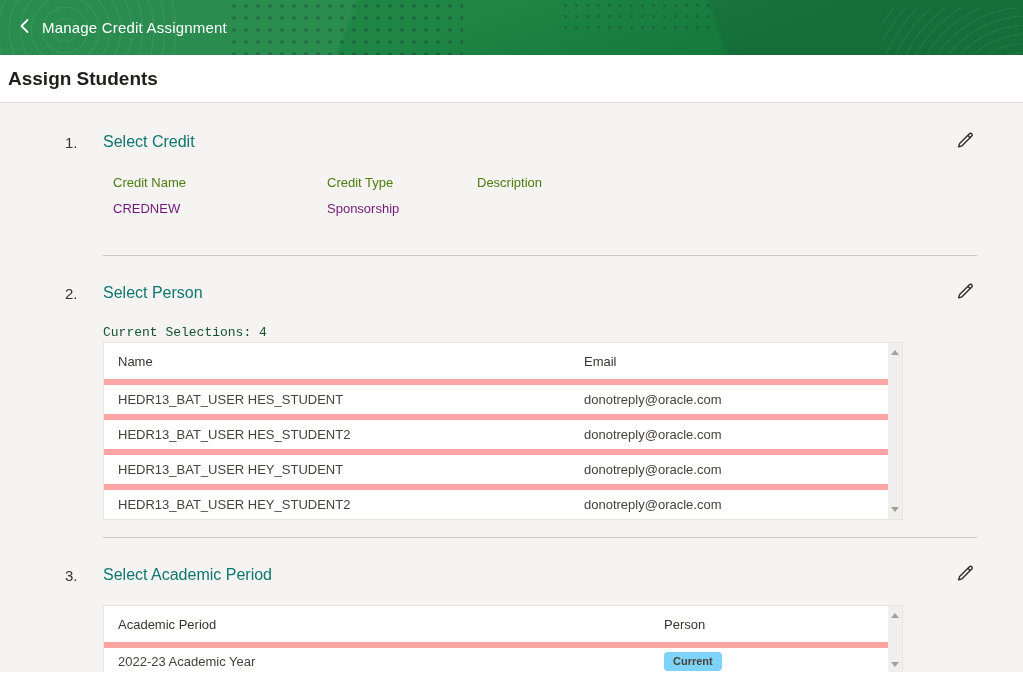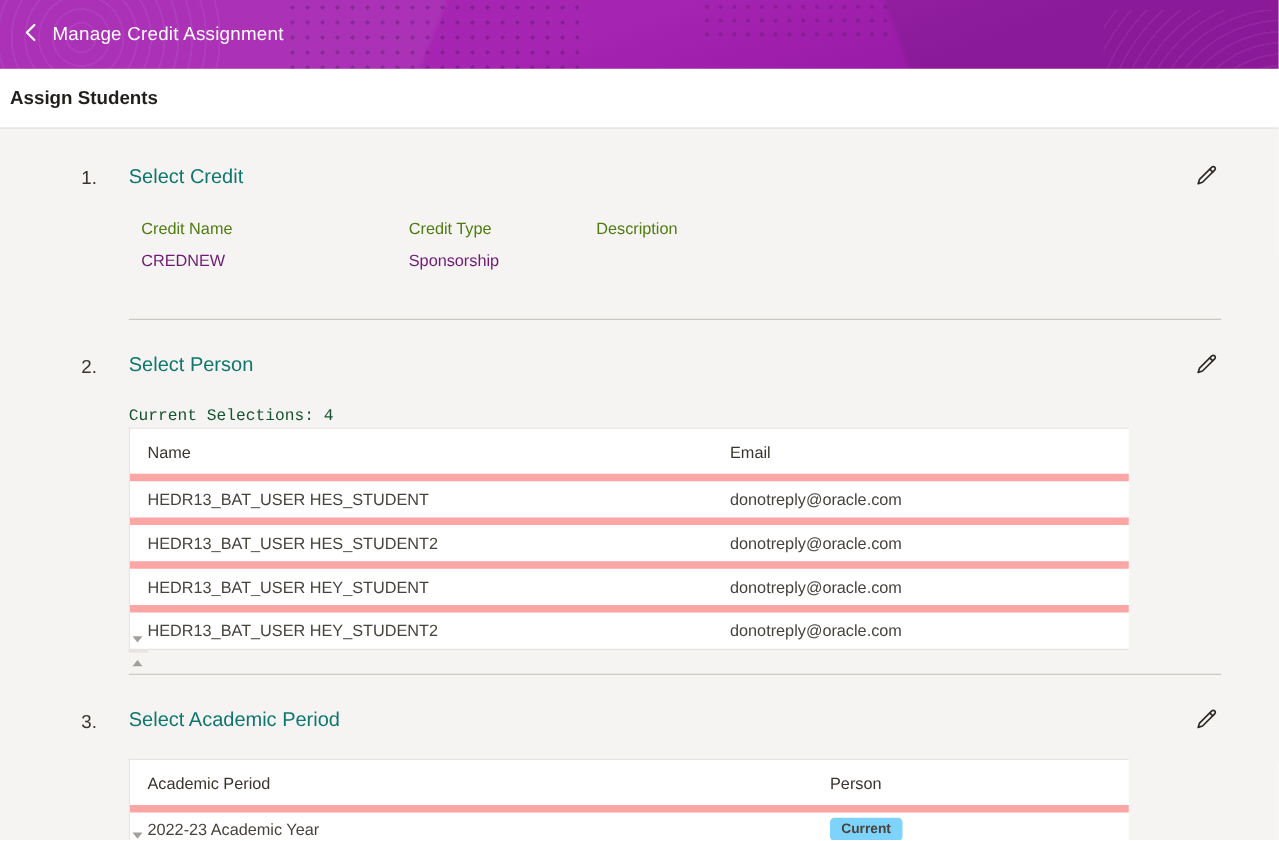--- a/index.html
+++ b/index.html
@@ -1,20 +1,20 @@
 <!DOCTYPE html>
 <html><head>
 <meta charset="utf-8">
 <style>
   * { margin:0; padding:0; box-sizing:border-box; }
   html,body { width:1023px; height:673px; overflow:hidden;
     font-family:"Liberation Sans","DejaVu Sans",sans-serif; background:#fff; }
 
   
-  .banner { position:relative; height:55px; background-color:#a21caf; overflow:hidden;
+  .banner { position:relative; height:55px; background-color:#15803d; overflow:hidden;
     display:flex; align-items:center; padding-left:13px; }
   .banner .tex1 { position:absolute; inset:0;
     background-image:
       linear-gradient(112deg, rgba(255,255,255,0.06) 0 34%, rgba(255,255,255,0) 34.5%),
       linear-gradient(250deg, rgba(20,20,40,0.10) 0 30%, rgba(20,20,40,0) 30.5%),
       linear-gradient(160deg, rgba(255,255,255,0.04) 45%, rgba(0,0,20,0.06) 75%);
   }
   .banner .rings-left { position:absolute; left:-50px; top:-55px; width:230px; height:170px;
     background:repeating-radial-gradient(circle at 50% 50%, rgba(255,255,255,0.055) 0 1.5px, transparent 1.5px 11px); }
   .banner .rings-right { position:absolute; right:-40px; top:8px; width:180px; height:120px;
@@ -23,42 +23,42 @@
     background:radial-gradient(rgba(25,25,45,0.45) 1.6px, transparent 1.7px); background-size:12px 12px; }
   .banner .dots-b { position:absolute; left:560px; top:0; width:150px; height:30px; opacity:.45;
     background:radial-gradient(rgba(25,25,45,0.45) 1.6px, transparent 1.7px); background-size:11px 11px; }
   .back-btn { position:relative; z-index:2; width:22px; height:22px; border:none; background:transparent;
     display:flex; align-items:center; justify-content:center; cursor:pointer; }
   .banner-title { position:relative; z-index:2; color:#fff; font-size:15px; margin-left:7px; letter-spacing:.2px; }
 
   
   .page-header { height:48px; background:#fff; display:flex; align-items:center;
     padding-left:8px; border-bottom:1px solid #dedad4; }
-  .page-title { font-size:15px; color:#211f1c;text-align:center; }
+  .page-title { font-size:19px; color:#211f1c;text-align:center; }
 
   
   .content { height:569px; background:#f5f4f2; padding-left:65px; padding-right:46px; overflow:hidden; }
 
   .sec-head { display:flex; align-items:center; }
   .sec-num { width:38px; font-size:15px; color:#39342e; }
   .sec-title { font-size:16px; color:#0f766e; flex:1; }
   .edit-btn { width:24px; height:24px; border:none; background:transparent; cursor:pointer;
     display:flex; align-items:center; justify-content:center; }
 
   .sec-body { margin-left:38px; }
 
   .fields { display:grid; grid-template-columns:214px 150px 1fr; margin-top:21px; padding-left:10px; }
   .field-label { font-size:13px; color:#4d7c0f; }
   .field-value { font-size:13px; color:#701a75; margin-top:11px; min-height:15px; }
 
   .divider { border:none; border-top:1px solid #ccc8c2; margin-left:38px; }
 
   .summary { font-size:13px; color:#14532d; margin-top:20px;font-family:Liberation Mono, monospace; }
 
-  .table-wrap { display:flex; width:800px;flex-direction:column; }
+  .table-wrap { display:flex; width:800px; }
   .tbl { flex:1; background:#fff; border:1px solid #e7e4de; border-right:none; }
   .trow { display:grid; align-items:center; }
   .cols-person { grid-template-columns:480px 1fr; }
   .cols-period { grid-template-columns:560px 1fr; }
   .thead { height:36px; }
   .thead .c1, .thead .c2 { font-size:13px; color:#39342e; }
   .tdata { height:35px; border-top:6px solid #fca5a5; }
   .tdata .c1, .tdata .c2 { font-size:13px; color:#46423c; }
   .c1 { padding-left:14px; overflow:hidden; white-space:nowrap; }
   .c2 { overflow:hidden; white-space:nowrap; }

